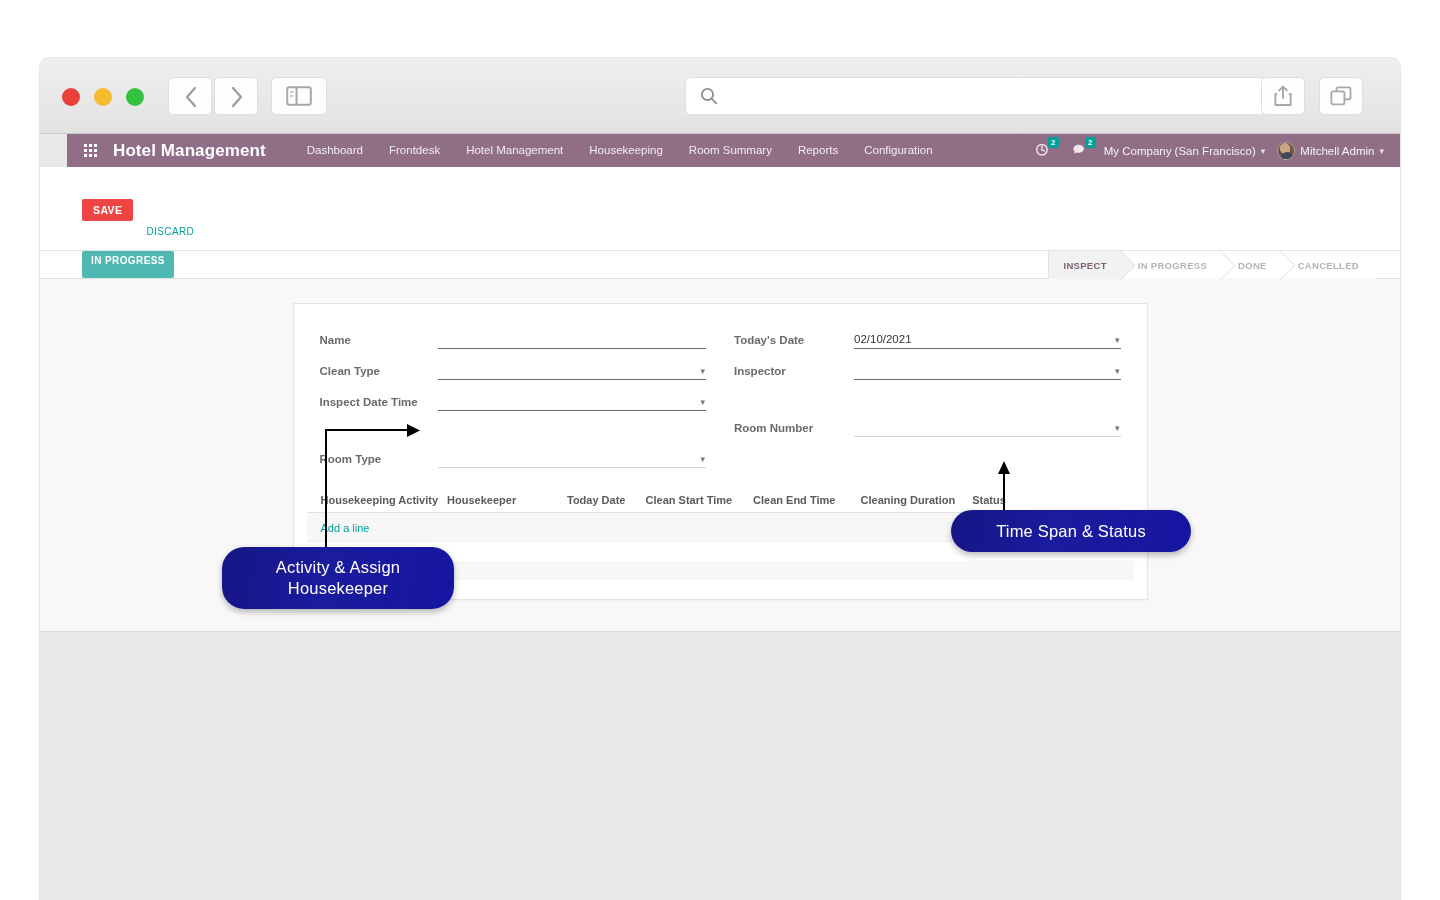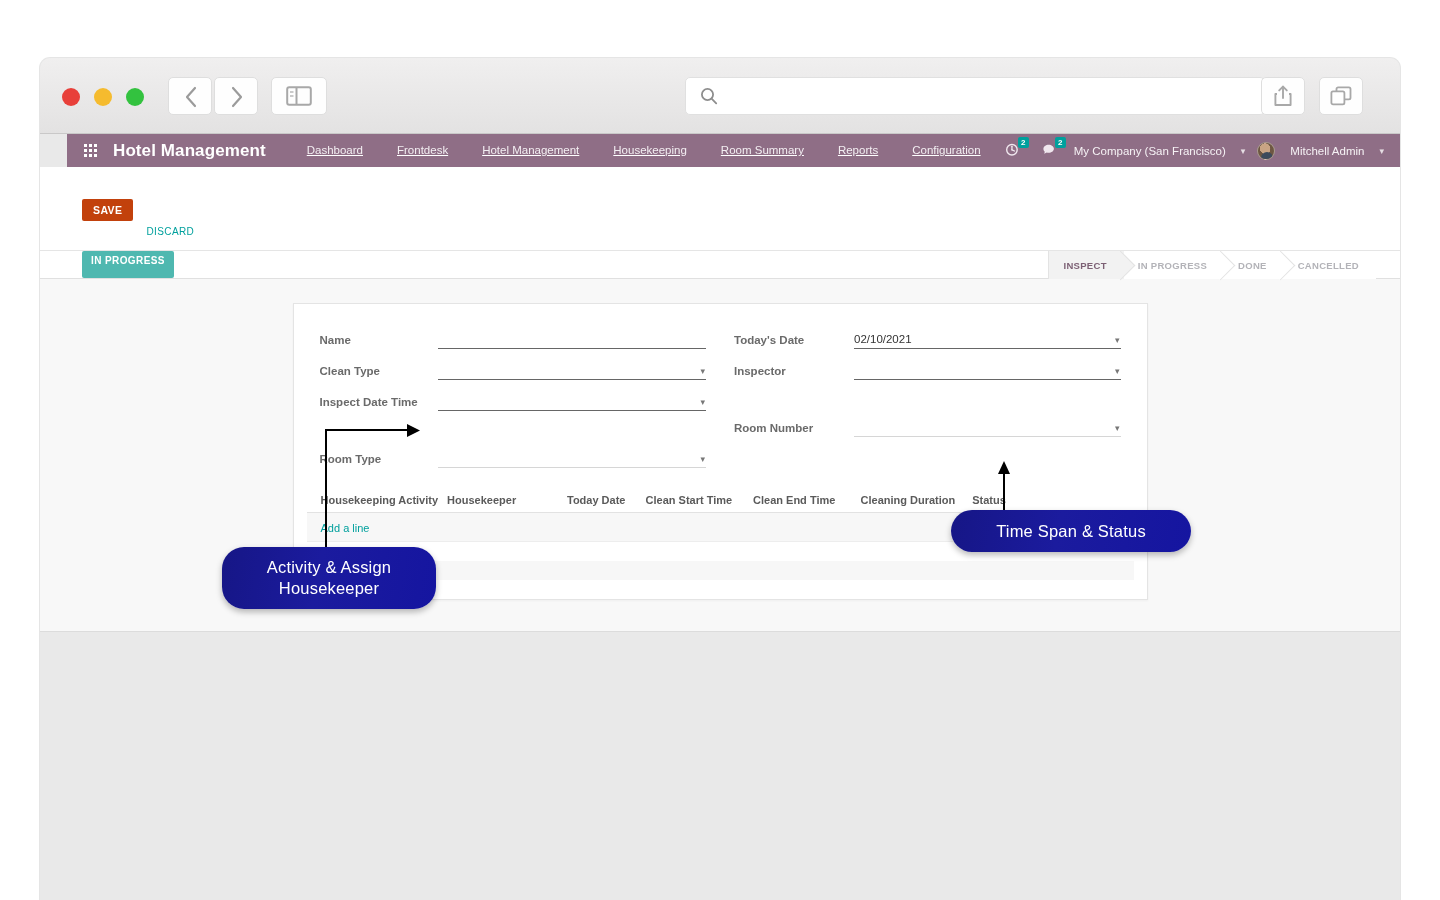--- a/index.html
+++ b/index.html
@@ -73,40 +73,40 @@
     width: 46px; display: flex; align-items: center; justify-content: center;
     height: 33px;
   }
   .grid9 { display: grid; grid-template-columns: repeat(3, 3px); grid-template-rows: repeat(3,3px); gap: 2px; }
   .grid9 i { background: #fff; width:3px; height:3px; display:block; }
 
   .brand {
     font-size: 17px; font-weight: bold; color: #fff;
     margin-right: 30px; letter-spacing: .1px;
   }
-  .nav-menu { display: flex; gap: 12px; text-decoration: underline; }
+  .nav-menu { display: flex; gap: 4px; }
   .nav-menu .mi {
     padding: 0 11px; line-height: 33px; font-size: 11.5px;
     color: #f3eef2; white-space: nowrap;
   }
   .nav-right {
     position: absolute; right: 10px; top: 0; height: 33px;
     display: flex; align-items: center; gap: 0;
   }
   .sysbtn { position: relative; padding: 0 11px; display:flex; align-items:center; height:33px;}
   .badge {
     position: absolute; top: 3px; right: 2px;
     background: #00A09D; color: #fff;
     font-size: 8px; line-height: 11px;
     min-width: 11px; height: 11px; border-radius: 2px;
     text-align: center; padding: 0 2px; font-weight: bold;
   }
   .company, .userbox {
     font-size: 11.5px; color: #f6f2f5; padding: 0 6px;
-    display: flex; align-items: center; gap: 15px; height: 33px;
+    display: flex; align-items: center; gap: 5px; height: 33px;
   }
   .caret { font-size: 9px; opacity: .85; }
   .avatar {
     width: 18px; height: 18px; border-radius: 50%;
     background: radial-gradient(circle at 45% 35%, #c9a484 0 38%, #6e5742 39% 100%);
     border: 1px solid rgba(255,255,255,.4);
     overflow: hidden; position: relative;
   }
   .avatar::after {
     content:''; position:absolute; left:3px; top:9px; width:12px; height:12px;
@@ -124,21 +124,21 @@
     background: #fff; padding: 10px 0 8px 0;
     border-bottom: 1px solid #e5e5e5;
   }
   .breadcrumb {
     font-size: 14.5px; padding: 0 0 6px 42px; color: #00A09D;
   }
   .breadcrumb .sep { color: #8a8a8a; margin: 0 3px; font-weight: 300; }
   .breadcrumb .cur { color: #9a9a9a; }
   .btn-row { padding-left: 42px; display: flex; align-items: center; gap: 4px; }
   .btn-save {
-    background: #c2410c; color: #fff;
+    background: #ef4444; color: #fff;
     font-size: 10.5px; font-weight: bold; letter-spacing: .4px;
     padding: 5px 11px; border: none; border-radius: 2px;
   }
   .btn-discard {
     background: transparent; color: #00A09D;
     font-size: 10px; font-weight: normal; letter-spacing: .4px;
     padding: 5px 9px; border: none; margin-top: 44px;
   }
 
   .statusrow {
@@ -232,21 +232,21 @@
     position: absolute; color: #fff;
     background: linear-gradient(100deg, #161686 0%, #1b1b9e 45%, #1515a0 100%);
     border-radius: 22px;
     text-align: center;
     box-shadow: 0 3px 6px rgba(0,0,0,0.28);
     display: flex; align-items: center; justify-content: center;
     font-size: 16.5px; line-height: 1.25;
     letter-spacing: .2px;
     z-index: 30;
   }
-  #ann-left  { left: 222px; top: 547px; width: 214px; height: 62px; padding: 0 14px; }
+  #ann-left  { left: 222px; top: 547px; width: 232px; height: 62px; padding: 0 14px; }
   #ann-right { left: 951px; top: 510px; width: 240px; height: 42px; padding: 0 14px; }
 
   .arrowsvg { position: absolute; left: 0; top: 0; width: 1440px; height: 900px; pointer-events: none; z-index: 20; }
 </style>
 </head>
 <body>
 
 <div id="root">
 
   <div class="window">

